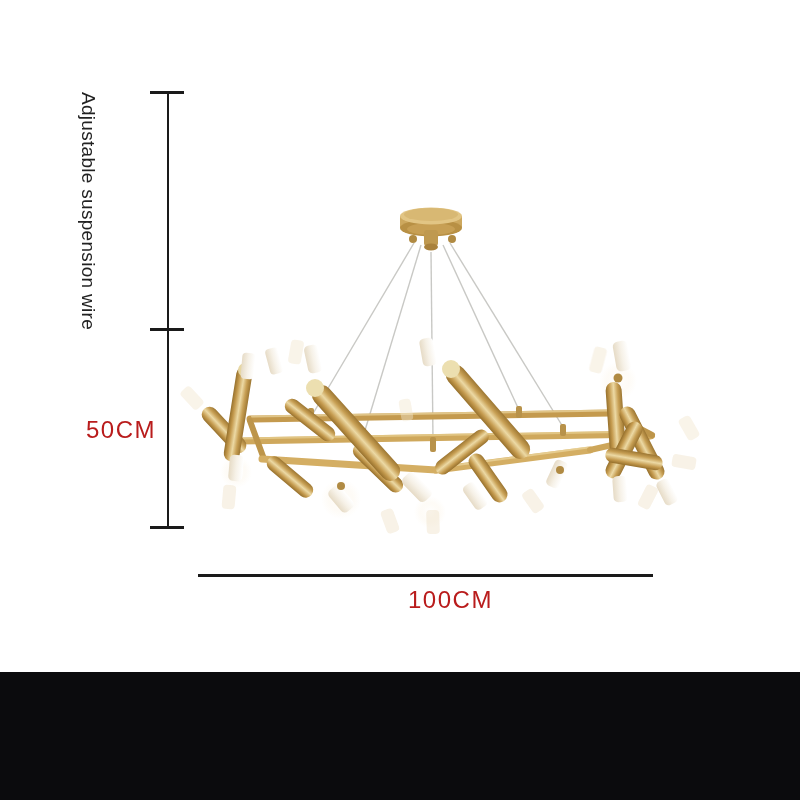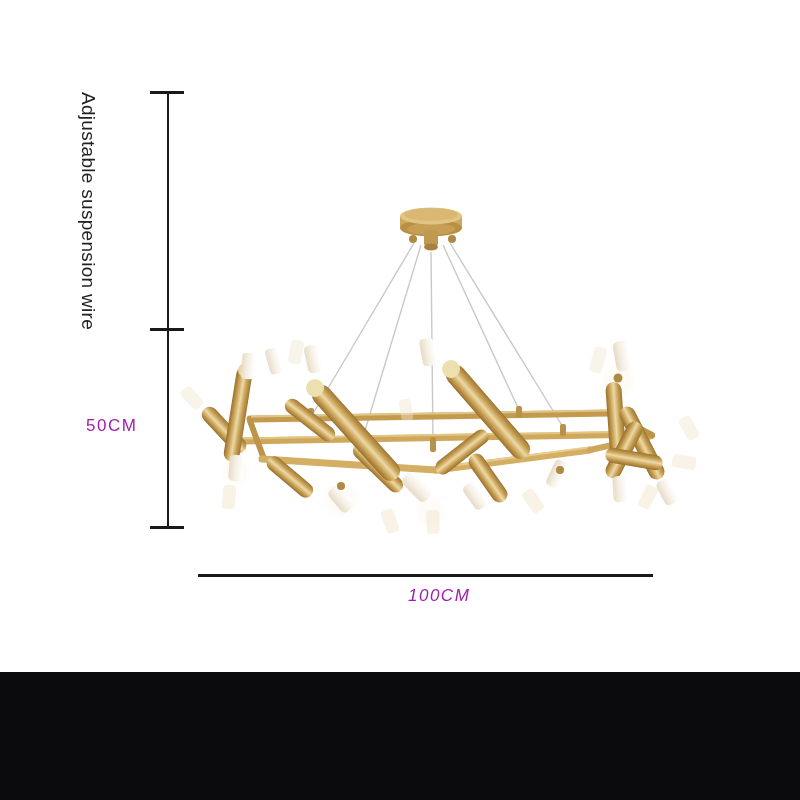--- a/index.html
+++ b/index.html
@@ -14,23 +14,23 @@
   .cap-top{top:91px;}
   .cap-mid{top:328px;}
   .cap-bot{top:526px;}
   .h-line{left:198px;top:574px;width:455px;height:3px;}
   
   .susp-label{
     position:absolute;left:-35px;top:200px;width:246px;height:22px;
     transform:rotate(90deg);color:#222222;font-size:19px;letter-spacing:.3px;
     text-align:center;white-space:nowrap;
   }
-  .meas{position:absolute;color:#a21caf;font-size:17px;letter-spacing:1.5px;white-space:nowrap;}
+  .meas{position:absolute;color:#b91c1c;font-size:24px;letter-spacing:1.5px;white-space:nowrap;}
   .meas-h{left:86px;top:416px;}
-  .meas-w{left:408px;top:586px;font-style:italic;}
+  .meas-w{left:408px;top:586px;}
   
   .specs{position:absolute;left:0;top:672px;width:800px;height:128px;background:#0b0b0d;color:#ffffff;}
   
   .lamp{position:absolute;left:0;top:0;pointer-events:none;}
 </style>
 </head>
 <body>
 
 <div class="stage">
 

